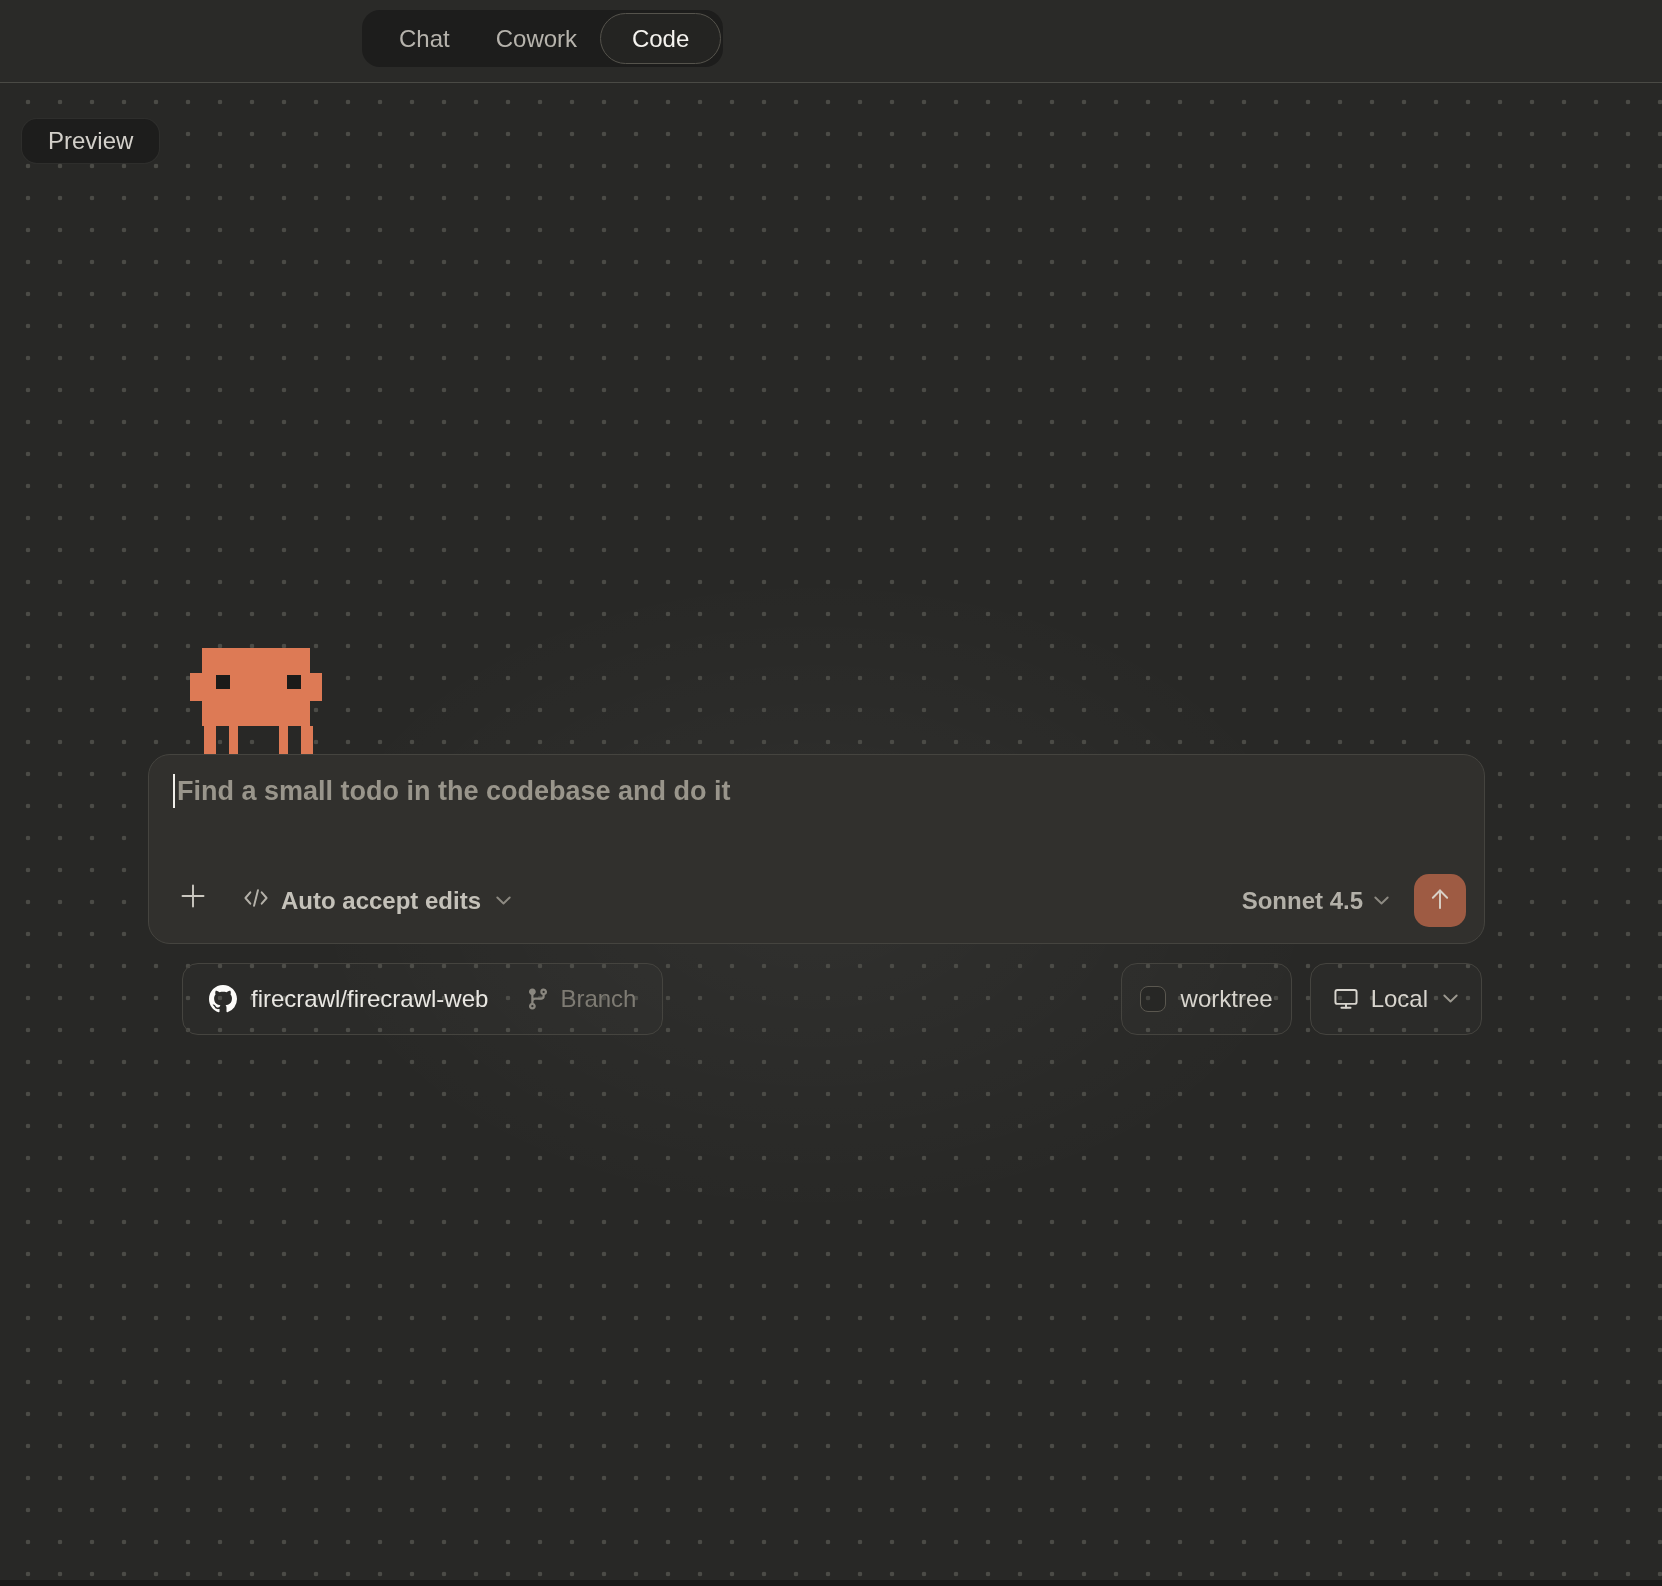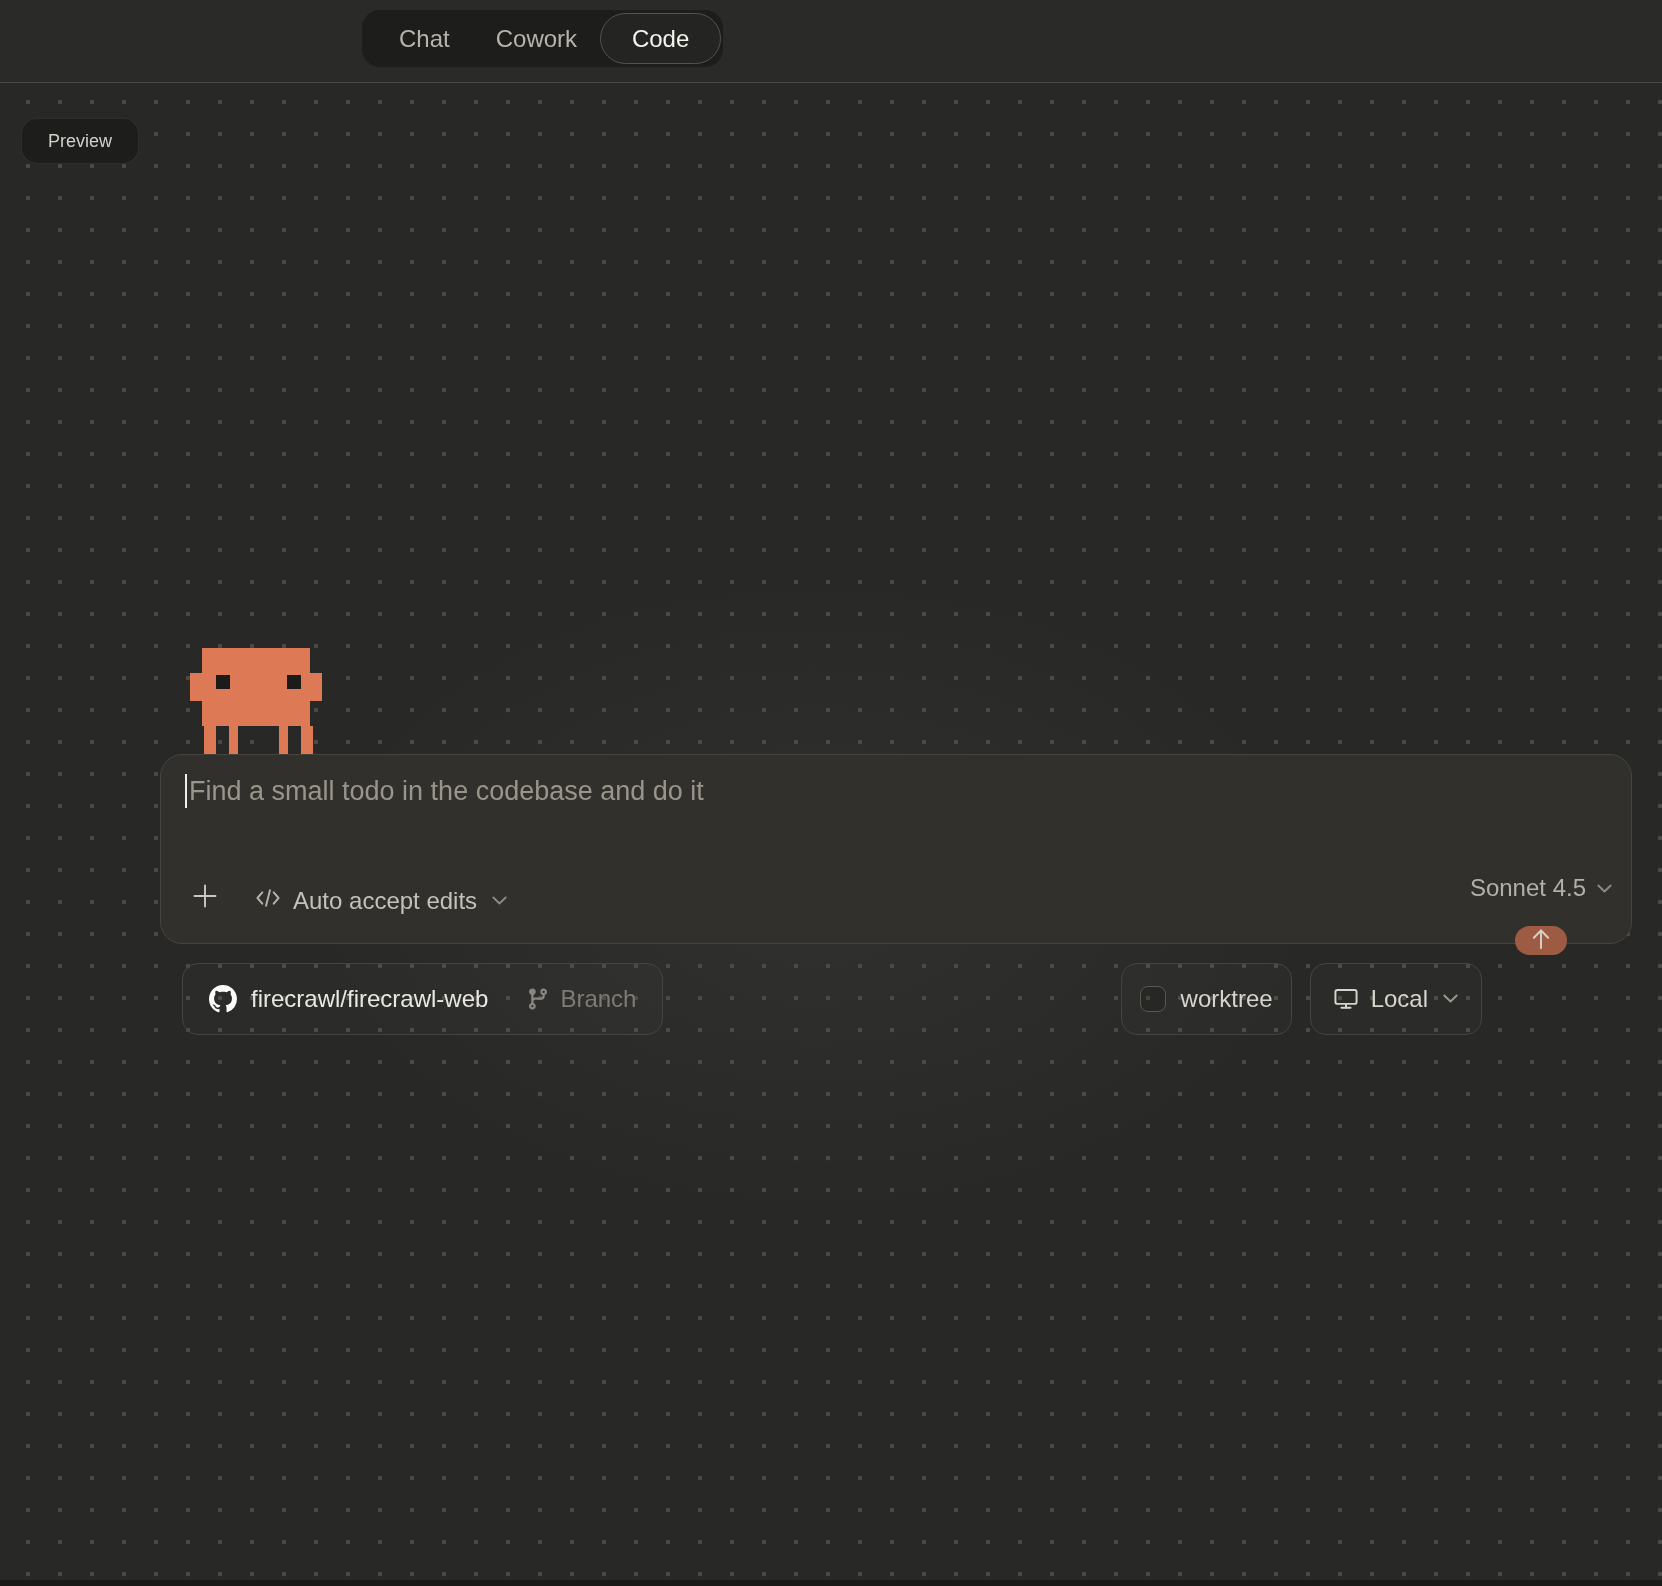--- a/index.html
+++ b/index.html
@@ -30,47 +30,47 @@
   #canvas{position:absolute;left:0;top:84px;width:1662px;height:1502px;
     background-color:var(--canvas-bg);
     background-image:
       radial-gradient(ellipse 760px 480px at 49% 54%, rgba(255,255,255,0.04), rgba(255,255,255,0) 68%);
   }
   #dots{position:absolute;inset:0;
     background-image:radial-gradient(circle,#4b4b46 2px, rgba(0,0,0,0) 2.6px);
     background-size:32px 32px;background-position:12px 2px;}
 
   
-  #preview-badge{position:absolute;left:22px;top:35px;height:44px;padding:0 26px;display:flex;align-items:center;background:var(--panel-bg);border-radius:15px;font-size:18px;color:#d3d0ca;box-shadow:0 0 0 1px rgba(255,255,255,0.03);}
+  #preview-badge{position:absolute;left:22px;top:35px;height:44px;padding:0 26px;display:flex;align-items:center;background:var(--panel-bg);border-radius:15px;font-size:24px;color:#d3d0ca;box-shadow:0 0 0 1px rgba(255,255,255,0.03);}
 
   
   #mascot{position:absolute;left:190px;top:564px;width:132px;height:106px;}
   #mascot .px{position:absolute;background:var(--accent);}
   .m-head{left:12px;top:0;width:108px;height:78px;}
   .m-ear-l{left:0;top:25px;width:13px;height:28px;}
   .m-ear-r{left:119px;top:25px;width:13px;height:28px;}
   .m-eye{position:absolute;width:14px;height:14px;background:#1b1b19;top:27px;}
   .m-eye-l{left:26px;}
   .m-eye-r{left:97px;}
   .m-leg1{left:14px;top:78px;width:12px;height:28px;}
   .m-leg2{left:39px;top:78px;width:9px;height:28px;}
   .m-leg3{left:89px;top:78px;width:9px;height:28px;}
   .m-leg4{left:111px;top:78px;width:12px;height:28px;}
 
   
-  #composer{position:absolute;left:160px;top:670px;width:1472px;height:190px;background:var(--composer-bg);border:1px solid var(--border-subtle);border-radius:22px;}
+  #composer{position:absolute;left:148px;top:670px;width:1337px;height:190px;background:var(--composer-bg);border:1px solid var(--border-subtle);border-radius:22px;font-weight:bold;}
   #composer-input{position:absolute;left:24px;top:16px;right:24px;display:flex;align-items:flex-start;}
   #caret{width:2px;height:34px;background:#f0eee9;margin-top:3px;animation:blink 1.1s steps(1) infinite;}
   @keyframes blink{50%{opacity:0;}}
   #placeholder{font-size:27px;color:var(--text-dim);line-height:40px;padding-left:2px;}
   #composer-toolbar{position:absolute;left:22px;right:18px;bottom:16px;height:53px;display:flex;}
   .icon-btn{width:44px;height:44px;display:flex;align-items:center;justify-content:center;color:#cbc8c0;cursor:pointer;border-radius:10px;}
   #auto-accept{display:flex;align-items:center;gap:12px;margin-left:28px;color:var(--text-mid);font-size:24px;cursor:pointer;}
   #auto-accept .chev{margin-left:2px;color:#8d8a82;}
-  #toolbar-right{margin-left:auto;display:flex;align-items:center;gap:24px;flex-direction:column;}
+  #toolbar-right{margin-left:auto;display:flex;align-items:center;gap:24px;}
   #model-select{display:flex;align-items:center;gap:10px;color:#b3b0a8;font-size:24px;cursor:pointer;}
   #model-select .chev{color:#8d8a82;}
   #submit-button{width:52px;height:53px;background:var(--submit);border:none;border-radius:15px;display:flex;align-items:center;justify-content:center;color:#d9d0c6;cursor:pointer;}
 
   
   #repo-bar{position:absolute;left:182px;top:884px;width:1300px;height:61px;display:flex;align-items:center;justify-content:space-between;}
   .pill{height:72px;display:flex;align-items:center;background:rgba(255,255,255,0.015);border:1px solid var(--border-subtle);border-radius:16px;font-size:24px;color:#d7d4cd;cursor:pointer;}
   #repo-pill{padding:0 26px;gap:14px;}
   #repo-pill .repo-name{color:#e9e7e2;white-space:nowrap;}
   #branch-section{display:flex;align-items:center;gap:10px;margin-left:24px;color:var(--text-faint);}

